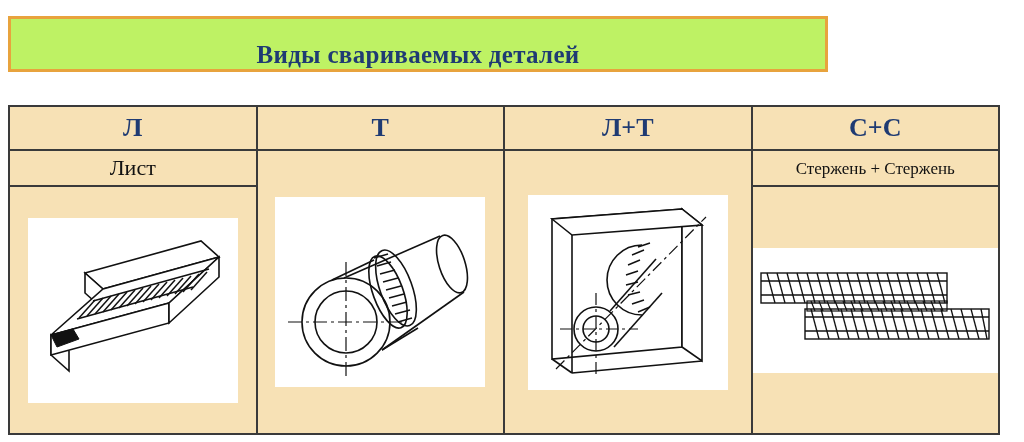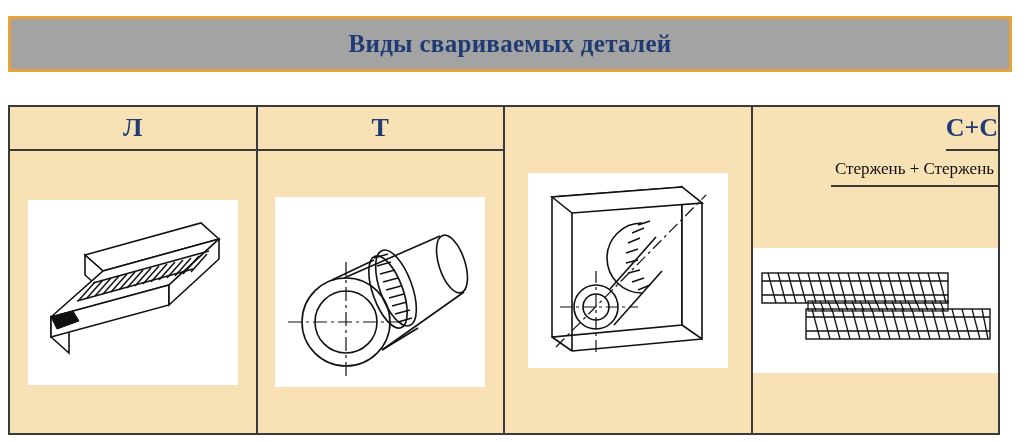--- a/index.html
+++ b/index.html
@@ -14,27 +14,27 @@
     position: relative;
     font-family: "Liberation Serif", serif;
     overflow: hidden;
   }
 
   
   .title-banner {
     position: absolute;
     left: 8px;
     top: 16px;
-    width: 1004px;
+    width: 820px;
     height: 56px;
-    background: #a3a3a3;
+    background: #bef264;
     border: 3px solid #e8a33d;
     box-sizing: border-box;
     display: flex;
-    align-items: center;
+    align-items: flex-end;
     justify-content: center;
   }
   .title-text {
     font-family: "Liberation Serif", serif;
     font-size: 25px;
     font-weight: bold;
     color: #1f3b73;
     letter-spacing: 0.3px;
     white-space: nowrap;
   }
@@ -54,21 +54,20 @@
   .col {
     flex: 1 1 0;
     position: relative;
     border-right: 2px solid #3a3a3a;
     display: flex;
     flex-direction: column;
     box-sizing: border-box;
   }
   .col:last-child {
     border-right: none;
-    align-items: flex-end;
   }
 
   .code-cell {
     height: 44px;
     display: flex;
     align-items: center;
     justify-content: center;
     border-bottom: 2px solid #3a3a3a;
     box-sizing: border-box;
   }
@@ -125,20 +124,23 @@
 
 <div class="title-banner">
   <div class="title-text">Виды свариваемых деталей</div>
 </div>
 
 <div class="table-wrap">
 
   <div class="col">
     <div class="code-cell">
       <span class="code-text">Л</span>
+    </div>
+    <div class="name-cell">
+      <span class="name-text">Лист</span>
     </div>
     <div class="fig-cell">
       <div class="fig-box fig-1">
         <svg width="200" height="175" viewBox="0 0 200 175">
           <g fill="none" stroke="#111111" stroke-width="1.6">
 
             <polygon points="52,50 168,18 186,34 70,66" fill="#ffffff"></polygon>
 
             <polygon points="52,50 70,66 70,86 52,70" fill="#ffffff"></polygon>
 
@@ -214,20 +216,23 @@
           <g stroke="#111111" stroke-width="1.2" stroke-dasharray="14,4,3,4">
             <line x1="10" y1="122" x2="128" y2="122"></line>
             <line x1="68" y1="62" x2="68" y2="180"></line>
           </g>
         </svg>
       </div>
     </div>
   </div>
 
   <div class="col">
+    <div class="code-cell">
+      <span class="code-text">Л+Т</span>
+    </div>
     <div class="fig-cell">
       <div class="fig-box fig-3">
         <svg width="195" height="190" viewBox="0 0 195 190">
           <g fill="none" stroke="#111111" stroke-width="1.6">
 
             <polygon points="22,22 152,12 152,150 22,162" fill="#ffffff"></polygon>
             <polygon points="152,12 172,28 172,164 152,150" fill="#ffffff"></polygon>
             <polygon points="22,22 42,38 172,28 152,12" fill="#ffffff"></polygon>
             <line x1="42" y1="38" x2="42" y2="176"></line>
             <line x1="42" y1="176" x2="172" y2="164"></line>

